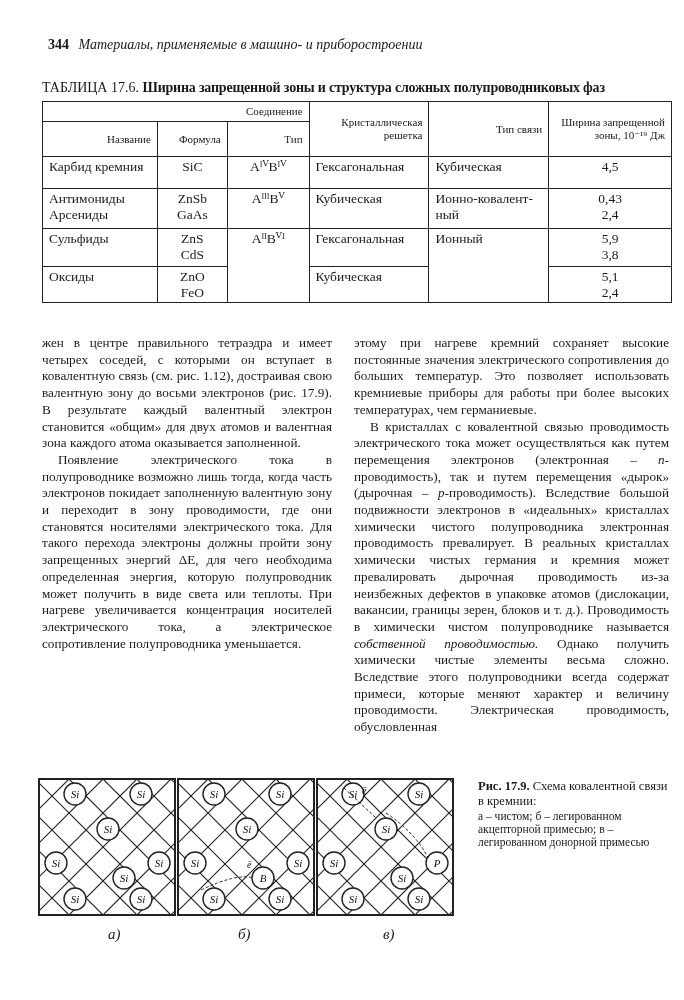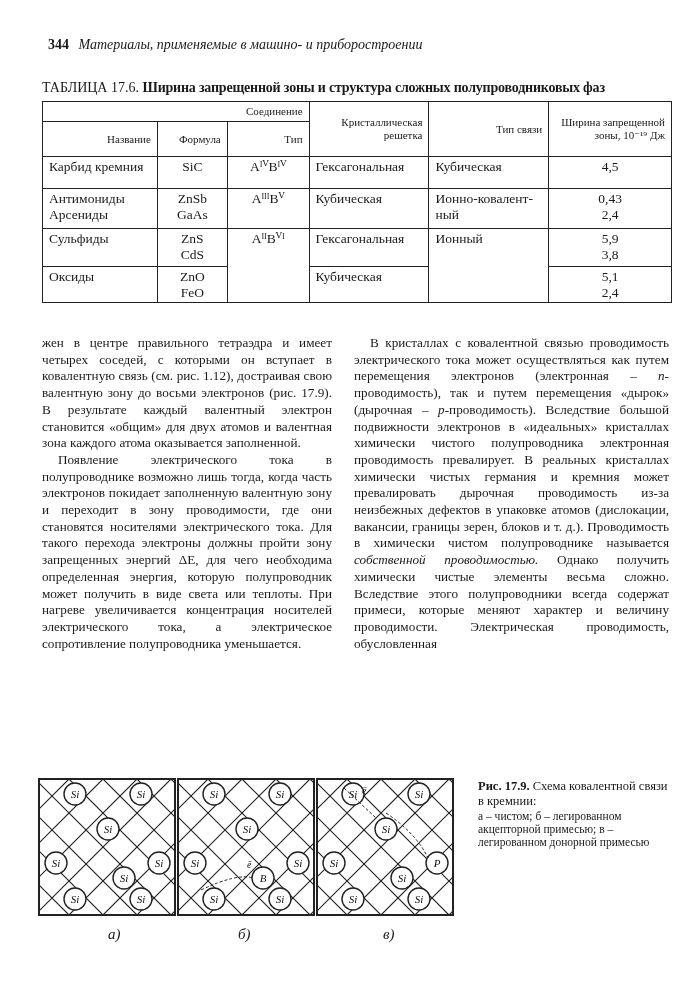--- a/index.html
+++ b/index.html
@@ -93,20 +93,21 @@
         <td class="c">5,1<br>2,4</td>
       </tr>
     </tbody>
 </table>
 
 <div class="col-left" id="colLeft">
     <p>жен в центре правильного тетраэдра и имеет четырех соседей, с которыми он вступает в ковалентную связь (см. рис. 1.12), достраивая свою валентную зону до восьми электронов (рис. 17.9). В результате каждый валентный электрон становится «общим» для двух атомов и валентная зона каждого атома оказывается заполненной.</p>
     <p class="ind">Появление электрического тока в полупроводнике возможно лишь тогда, когда часть электронов покидает заполненную валентную зону и переходит в зону проводимости, где они становятся носителями электрического тока. Для такого перехода электроны должны пройти зону запрещенных энергий ΔE, для чего необходима определенная энергия, которую полупроводник может получить в виде света или теплоты. При нагреве увеличивается концентрация носителей электрического тока, а электрическое сопротивление полупроводника уменьшается.</p>
   </div>
 <div class="col-right" id="colRight">
+    <p>этому при нагреве кремний сохраняет высокие постоянные значения электрического сопротивления до больших температур. Это позволяет использовать кремниевые приборы для работы при более высоких температурах, чем германиевые.</p>
     <p class="ind">В кристаллах с ковалентной связью проводимость электрического тока может осуществляться как путем перемещения электронов (электронная – <i>n</i>-проводимость), так и путем перемещения «дырок» (дырочная – <i>p</i>-проводимость). Вследствие большой подвижности электронов в «идеальных» кристаллах химически чистого полупроводника электронная проводимость превалирует. В реальных кристаллах химически чистых германия и кремния может превалировать дырочная проводимость из-за неизбежных дефектов в упаковке атомов (дислокации, вакансии, границы зерен, блоков и т. д.). Проводимость в химически чистом полупроводнике называется <i>собственной проводимостью.</i> Однако получить химически чистые элементы весьма сложно. Вследствие этого полупроводники всегда содержат примеси, которые меняют характер и величину проводимости. Электрическая проводимость, обусловленная</p>
   </div>
 
 <div class="figure">
   <svg class="fig-panel" style="left:0" id="panelA" viewBox="0 0 138 138">
       <rect x="1" y="1" width="136" height="136" fill="none" stroke="#222" stroke-width="2"></rect>
       <line x1="-140" y1="0" x2="-2" y2="138" stroke="#222" stroke-width="1.1"></line>
       <line x1="-2" y1="0" x2="-140" y2="138" stroke="#222" stroke-width="1.1"></line>
       <line x1="-106" y1="0" x2="32" y2="138" stroke="#222" stroke-width="1.1"></line>
       <line x1="32" y1="0" x2="-106" y2="138" stroke="#222" stroke-width="1.1"></line>

